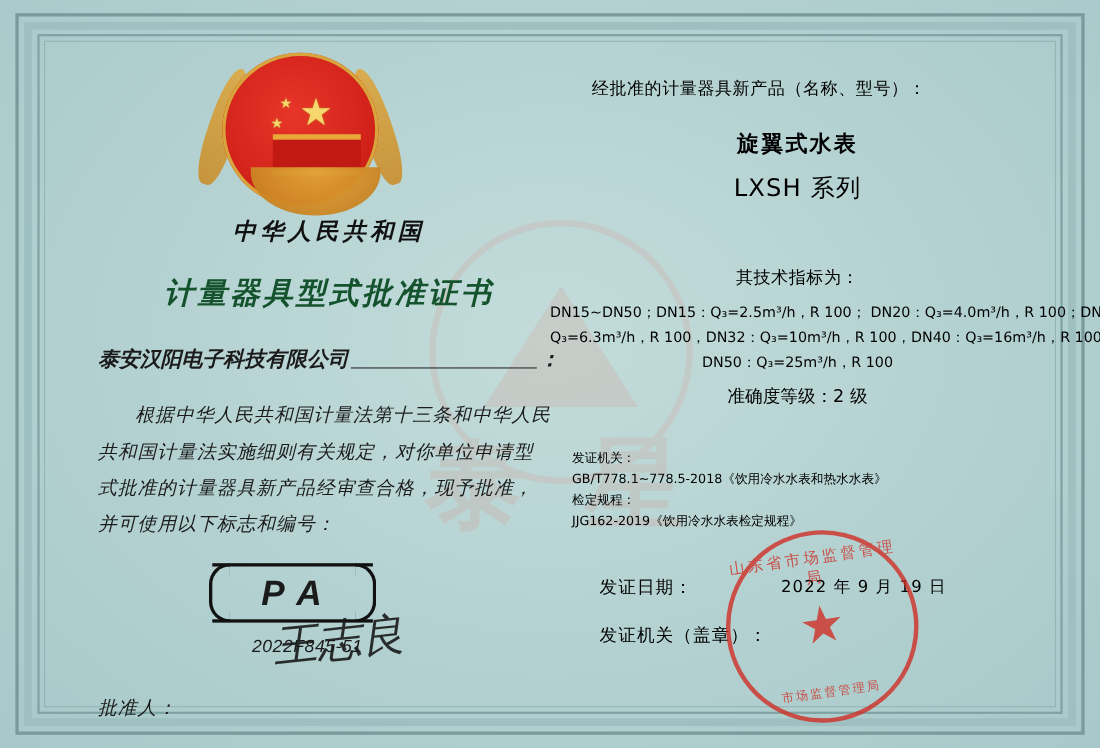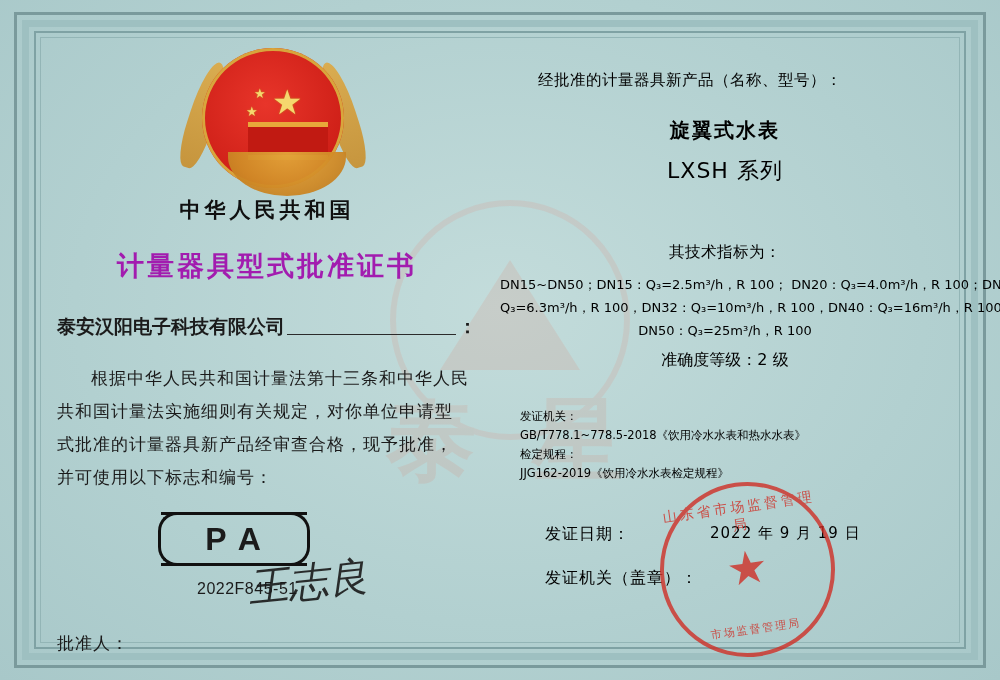--- a/index.html
+++ b/index.html
@@ -114,39 +114,40 @@
     background: linear-gradient(180deg, #e0a63a, #c98a23);
     border-radius: 50% 50% 40% 40%;
     opacity: .85;
   }
   .emblem-wheat-l { left: 2px; transform: rotate(18deg); }
   .emblem-wheat-r { right: 2px; transform: rotate(-18deg); }
 
   
   .left-col {
     position: absolute;
-    left: 57px; top: 196px;
+    left: 89px; top: 196px;
     width: 420px;
     color: #1b1b1b;
     font-family: "DejaVu Sans", sans-serif;
+    font-style: italic;
   }
   .title-small {
     text-align: center;
     font-size: 21px;
     letter-spacing: 4px;
     font-weight: bold;
     color: #101010;
   }
   .title-big {
     text-align: center;
     font-size: 27px;
     letter-spacing: 3px;
     font-weight: bold;
     margin-top: 24px;
-    color: #a21caf;
+    color: #14532d;
   }
   .company-line {
     margin-top: 30px;
     display: flex;
     align-items: flex-end;
     font-size: 19px;
     font-weight: bold;
   }
   .company-name {
     white-space: nowrap;

